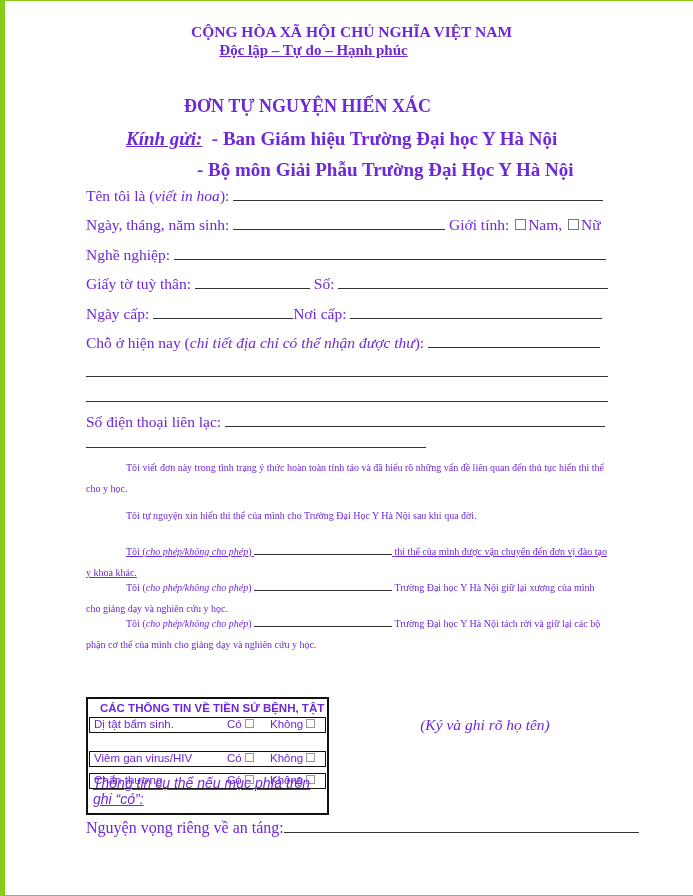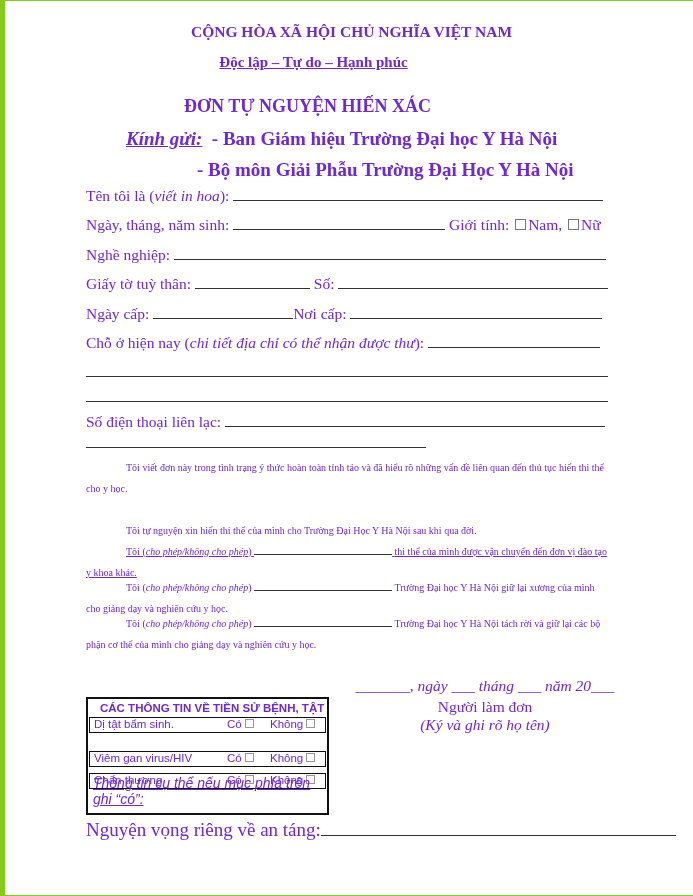--- a/index.html
+++ b/index.html
@@ -5,21 +5,21 @@
   html, body { margin: 0; padding: 0; background: #ffffff; }
   body { width: 693px; height: 896px; overflow: hidden; }
   .page {
     position: relative; width: 691px; height: 894px;
     border: 5px solid #84cc16; border-top-width: 1px;
     background: #ffffff; box-sizing: content-box;
     font-family: "Liberation Serif", serif; color: #6d28d9;
   }
   .abs { position: absolute; white-space: nowrap; }
   .hdr1 { top: 22px; left: 0; width: 693px; text-align: center; font-weight: bold; font-size: 15.5px; }
-  .hdr2 { top: 53px; left: 0; width: 617px; text-align: center; font-weight: bold; font-size: 15px; }
+  .hdr2 { top: 41px; left: 0; width: 617px; text-align: center; font-weight: bold; font-size: 15px; }
   .hdr2 span { text-decoration: underline; }
   .title { top: 95px; left: 0; width: 605px; text-align: center; font-weight: bold; font-size: 18px; }
   .recip { font-weight: bold; font-size: 19px; }
   .recip .kg { font-style: italic; text-decoration: underline; }
   .line { font-size: 15.5px; left: 81px; }
   .blank { display: inline-block; border-bottom: 1px solid #333; height: 12px; vertical-align: baseline; }
   .fullblank { position: absolute; left: 81px; width: 522px; border-bottom: 1px solid #333; height: 0; }
   .para { position: absolute; left: 81px; width: 525px; font-size: 10px; line-height: 20.5px; }
   .para .ind { display: inline-block; width: 40px; }
   .para i { font-style: italic; }
@@ -101,21 +101,21 @@
     <span>Số điện thoại liên lạc:</span>
     <span class="blank" style="width:380px;"></span>
   </div>
   <div class="abs line" style="top:433px;">
     <span class="blank" style="width:340px;"></span>
   </div>
 
   <div class="para" style="top:457px;">
     <span class="ind"></span><span>Tôi viết đơn này trong tình trạng ý thức hoàn toàn tỉnh táo và đã hiểu rõ những vấn đề liên quan đến thủ tục hiến thi thể cho y học.</span>
   </div>
-  <div class="para" style="top:520px;">
+  <div class="para" style="top:505px;">
     <span class="ind"></span><span>Tôi tự nguyện xin hiến thi thể của mình cho Trường Đại Học Y Hà Nội sau khi qua đời.</span>
   </div>
 
   <div class="para" style="top:541px;text-decoration:underline;">
     <span class="ind"></span><span>Tôi (</span><i>cho phép/không cho phép</i><span>)</span>
     <span class="blank" style="width:138px;"></span>
     <span>thi thể của mình được vận chuyển đến đơn vị đào tạo y khoa khác.</span>
   </div>
 
   <div class="para" style="top:577px;">
@@ -123,22 +123,20 @@
     <span class="blank" style="width:138px;"></span>
     <span>Trường Đại học Y Hà Nội giữ lại xương của mình cho giảng dạy và nghiên cứu y học.</span>
   </div>
 
   <div class="para" style="top:613px;">
     <span class="ind"></span><span>Tôi (</span><i>cho phép/không cho phép</i><span>)</span>
     <span class="blank" style="width:138px;"></span>
     <span>Trường Đại học Y Hà Nội tách rời và giữ lại các bộ phận cơ thể của mình cho giảng dạy và nghiên cứu y học.</span>
   </div>
 
-  <div class="sig" style="top:676px;"><i>_______, ngày ___ tháng ___ năm 20___</i></div>
-  <div class="sig" style="top:697px;">Người làm đơn</div>
   <div class="sig" style="top:715px;"><i>(Ký và ghi rõ họ tên)</i></div>
 
   <div class="box">
     <div class="bhead">CÁC THÔNG TIN VỀ TIỀN SỬ BỆNH, TẬT</div>
     <div class="brow" style="top:18px;text-decoration:underline;">
       <span class="lbl">Dị tật bẩm sinh.</span>
       <span class="co"><span>Có</span><span class="chk"></span></span>
       <span class="kh"><span>Không</span><span class="chk"></span></span>
     </div>
     <div class="brow" style="top:46px;margin-top:28px;">
@@ -147,17 +145,17 @@
       <span class="kh"><span>Không</span><span class="chk"></span></span>
     </div>
     <div class="brow" style="top:52px;">
       <span class="lbl">Viêm gan virus/HIV</span>
       <span class="co"><span>Có</span><span class="chk"></span></span>
       <span class="kh"><span>Không</span><span class="chk"></span></span>
     </div>
     <div class="bnote">Thông tin cụ thể nếu mục phía trên ghi “có”:</div>
   </div>
 
-  <div class="abs" style="left:81px; top:818px; font-size:19px;">
+  <div class="abs" style="left:81px; top:818px; font-size:16px;">
     <span>Nguyện vọng riêng về an táng:</span><span class="blank" style="width:355px; height:10px;"></span>
   </div>
 
 </div>
 
 </body></html>

